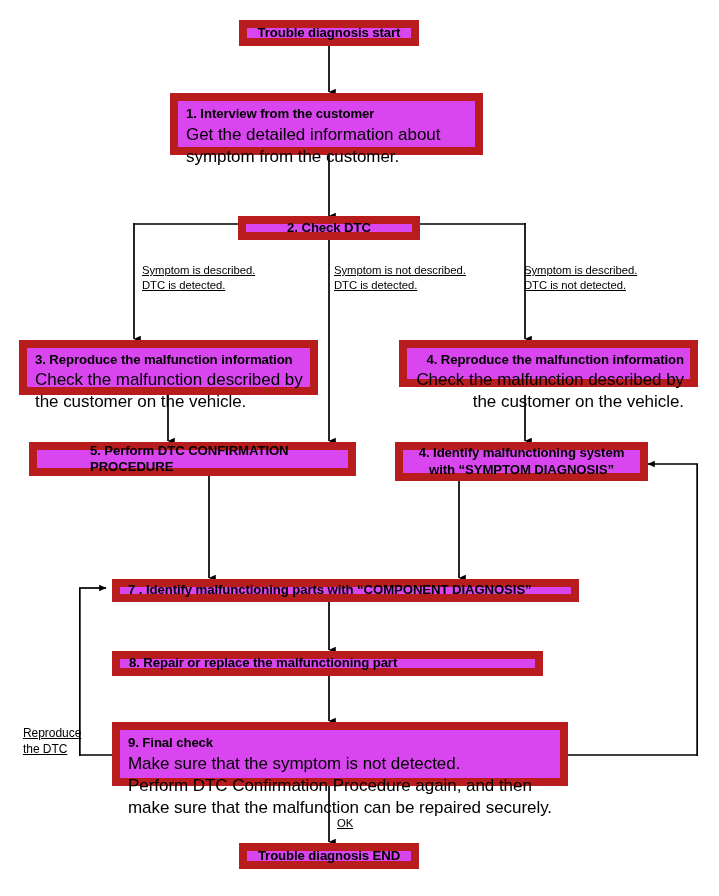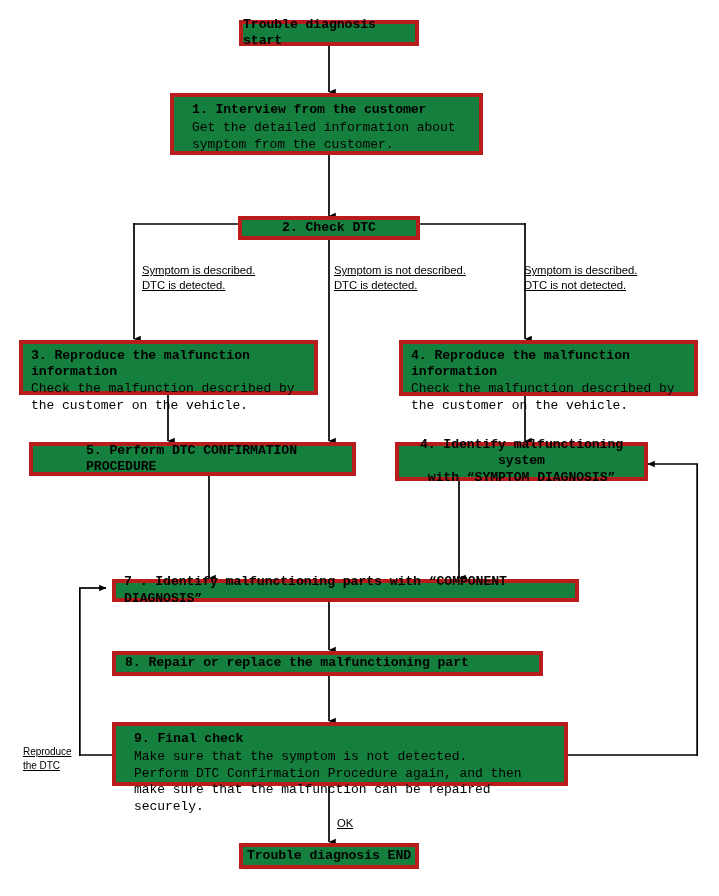--- a/index.html
+++ b/index.html
@@ -22,61 +22,58 @@
     position: absolute;
     left: 0;
     top: 0;
     width: 719px;
     height: 896px;
     pointer-events: none;
   }
   .box {
     position: absolute;
     box-sizing: border-box;
-    border: 4px solid #b91c1c;
-    background: #15803d;
+    border: 8px solid #b91c1c;
+    background: #d946ef;
     z-index: 2;
-    font-family: Liberation Mono, monospace;
   }
   .title {
     font-weight: bold;
     font-size: 13.2px;
     line-height: 1.22;
     letter-spacing: -0.1px;
   }
   .title.center {
     text-align: center;
   }
   .body-text {
     font-weight: normal;
-    font-size: 13px;
+    font-size: 17px;
     line-height: 1.28;
     letter-spacing: -0.05px;
   }
   .pad {
     padding: 5px 7px 5px 8px;
-    margin-left: 10px;
   }
   .pad-tight {
     padding: 4px 6px 4px 8px;
   }
   .lbl {
     position: absolute;
     font-size: 11.3px;
     line-height: 1.33;
     letter-spacing: -0.05px;
     white-space: pre-line;
     z-index: 3;
     color: #000;
     text-decoration: underline;
   }
   .lbl.small {
-    font-size: 10px;
+    font-size: 12px;
     line-height: 1.36;
-    margin-top: 20px;
   }
   .terminal {
     display: flex;
     align-items: center;
     justify-content: center;
     height: 100%;
   }
   .stacked {
     display: flex;
     flex-direction: column;
@@ -164,21 +161,21 @@
   <div class="lbl" style="left:524px; top:263px; width:180px;">Symptom is described.
 DTC is not detected.</div>
 
   <div class="box" style="left:19px; top:340px; width:299px; height:55px;">
     <div class="pad-tight">
       <div class="title">3. Reproduce the malfunction information</div>
       <div class="body-text" style="margin-top:1px;">Check the malfunction described by the customer on the vehicle.</div>
     </div>
   </div>
 
-  <div class="box" style="left:399px; top:340px; width:299px; height:56px;">
+  <div class="box" style="left:399px; top:340px; width:299px; height:47px;text-align:right;">
     <div class="pad-tight">
       <div class="title">4. Reproduce the malfunction information</div>
       <div class="body-text" style="margin-top:1px;">Check the malfunction described by the customer on the vehicle.</div>
     </div>
   </div>
 
   <div class="box" style="left:29px; top:442px; width:327px; height:34px;padding-left:44px;">
     <div class="stacked" style="padding-left:9px;">
       <span class="title">5. Perform DTC CONFIRMATION PROCEDURE</span>
     </div>

